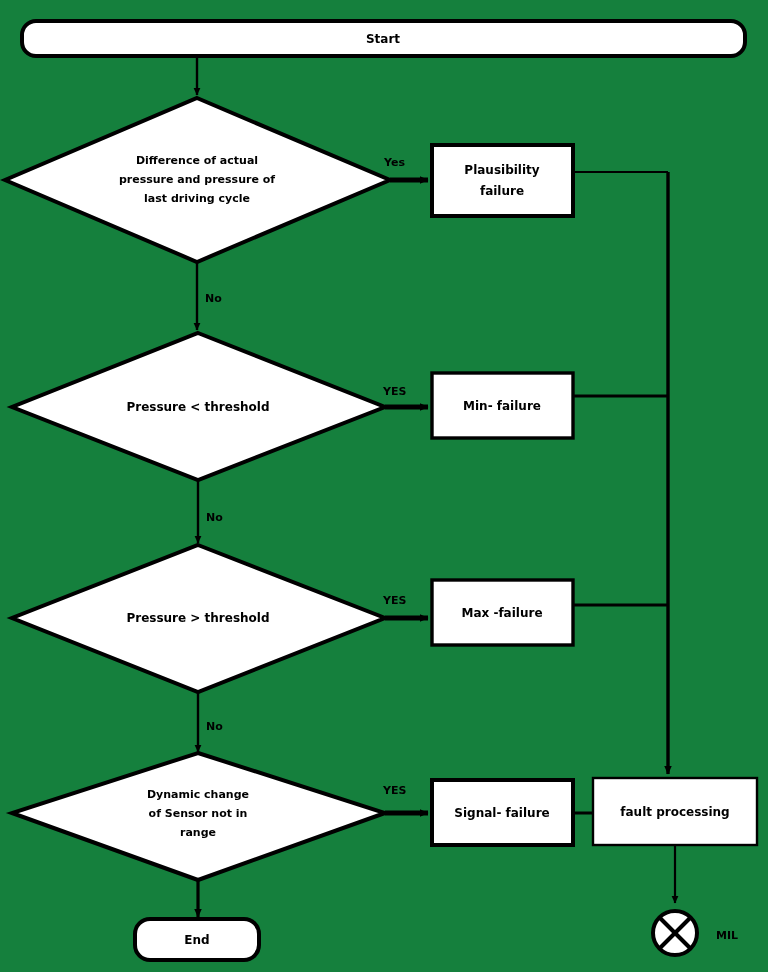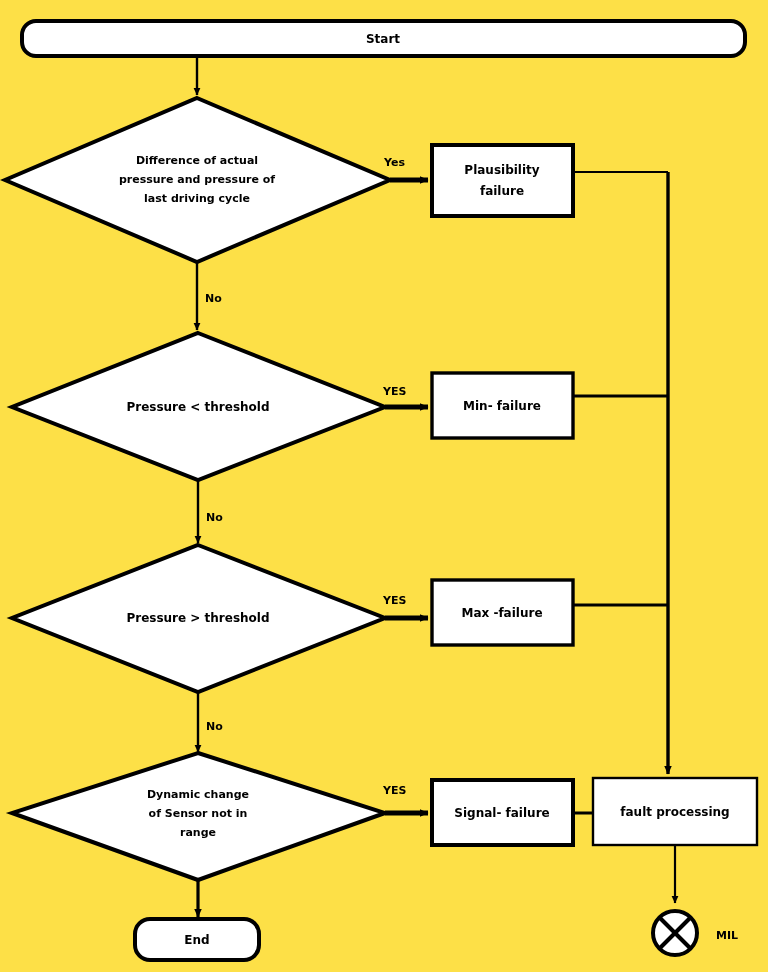--- a/index.html
+++ b/index.html
@@ -4,21 +4,21 @@
 <style>
   html, body {
     margin: 0;
     padding: 0;
     background: #ffffff;
   }
   #diagram-root {
     position: relative;
     width: 768px;
     height: 972px;
-    background: #fde047;
+    background: #15803d;
     font-family: "DejaVu Sans", sans-serif;
     overflow: hidden;
   }
   svg.flow {
     display: block;
     width: 768px;
     height: 972px;
   }
   .shape-stroke {
     fill: #ffffff;

